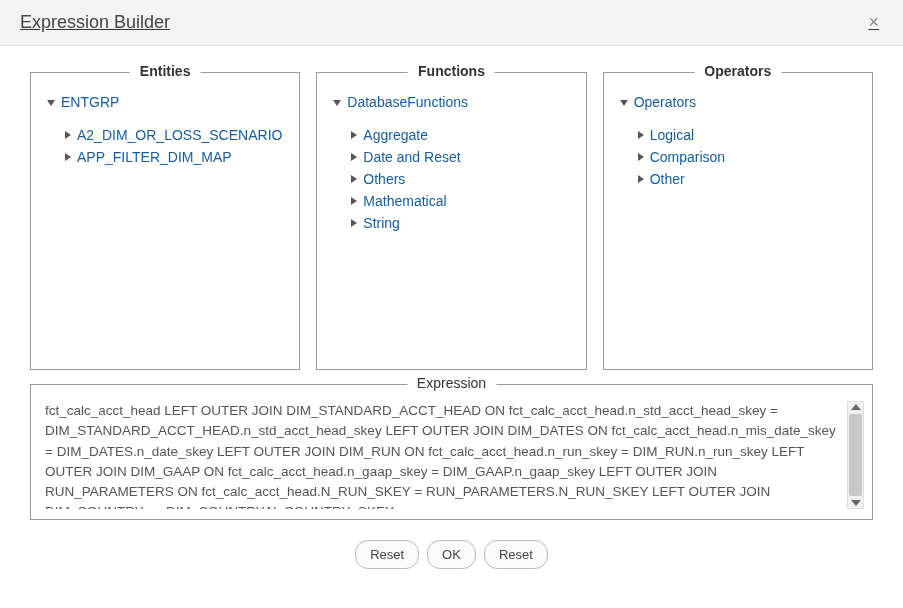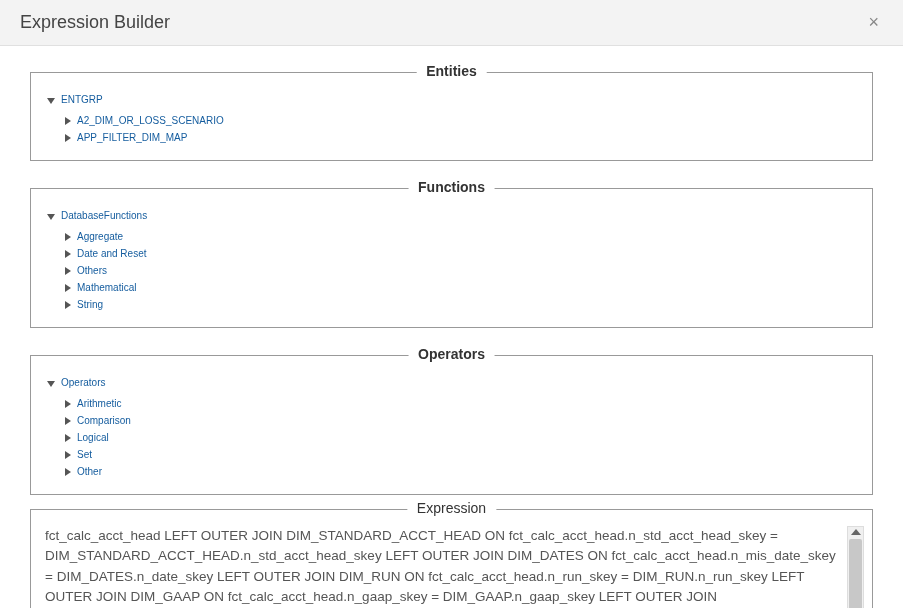--- a/index.html
+++ b/index.html
@@ -12,68 +12,68 @@
       height: 608px;
       overflow: hidden;
     }
     .dialog-header {
       background: #f3f3f3;
       border-bottom: 1px solid #e0e0e0;
       padding: 12px 20px;
       display: flex;
       justify-content: space-between;
       align-items: center;
+      text-decoration: underline;
     }
     .dialog-title {
       font-size: 18px;
       color: #444;
       font-weight: 400;
     }
     .close-btn {
       font-size: 18px;
       color: #888;
       cursor: pointer;
       background: none;
       border: none;
       padding: 0 4px;
     }
     .panels-row {
       display: flex;
-      gap: 27px;
+      gap: 16px;
       padding: 26px 30px 14px 30px;
-      flex-direction: column;
     }
     .panel {
       flex: 1;
       border: 1px solid #999;
       position: relative;
       padding: 18px 14px 14px 14px;
       height: 298px;
     }
     .panel-legend {
       position: absolute;
       top: -10px;
       left: 50%;
       transform: translateX(-50%);
       background: #fff;
       padding: 0 10px;
       font-size: 14px;
       font-weight: 600;
       color: #333;
     }
     .tree { list-style: none; padding-left: 2px; }
-    .tree ul { list-style: none; padding-left: 18px; margin-top: 4px; }
+    .tree ul { list-style: none; padding-left: 18px; margin-top: 11px; }
     .tree-item {
       display: flex;
       align-items: center;
       gap: 6px;
       padding: 3px 0;
       cursor: pointer;
       color: #145c9e;
-      font-size: 10px;
+      font-size: 14px;
       text-align: center;
     }
     .caret {
       width: 0; height: 0;
       display: inline-block;
     }
     .caret.expanded {
       border-left: 4px solid transparent;
       border-right: 4px solid transparent;
       border-top: 6px solid #555;
@@ -248,39 +248,27 @@
     <ul class="tree">
       <li>
         <div class="tree-item">
           <span class="caret expanded"></span>
           <span>Operators</span>
         </div>
         <ul>
           <li>
               <div class="tree-item">
             <span class="caret collapsed"></span>
-            <span>Arithmetic</span>
+            <span>Logical</span>
           </div>
             </li>
           <li>
               <div class="tree-item">
             <span class="caret collapsed"></span>
             <span>Comparison</span>
-          </div>
-            </li>
-          <li>
-              <div class="tree-item">
-            <span class="caret collapsed"></span>
-            <span>Logical</span>
-          </div>
-            </li>
-          <li>
-              <div class="tree-item">
-            <span class="caret collapsed"></span>
-            <span>Set</span>
           </div>
             </li>
           <li>
               <div class="tree-item">
             <span class="caret collapsed"></span>
             <span>Other</span>
           </div>
             </li>
         </ul>
       </li>

